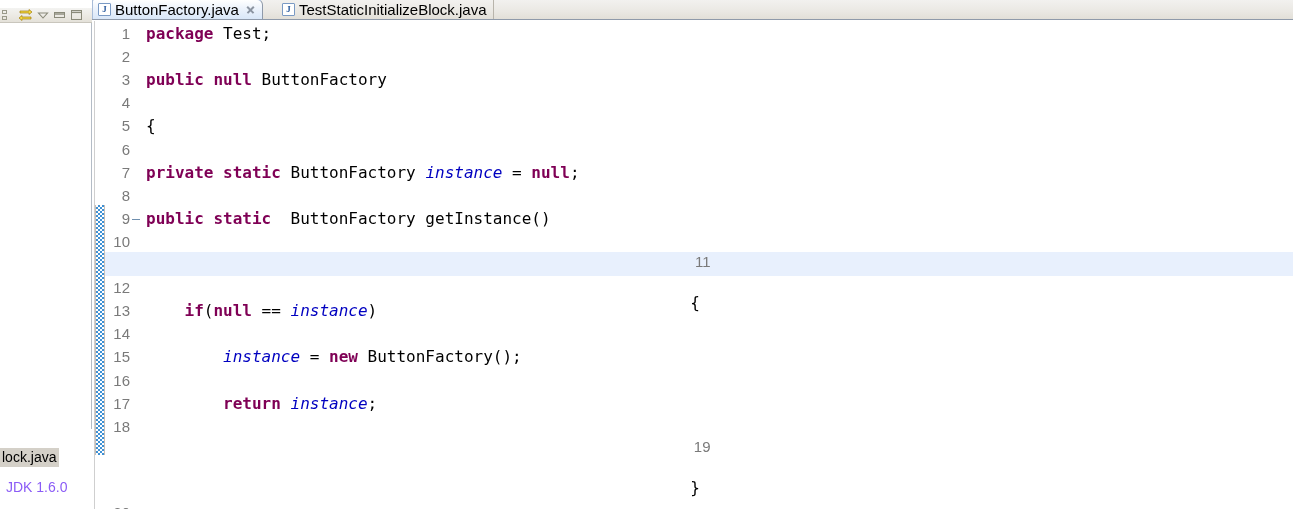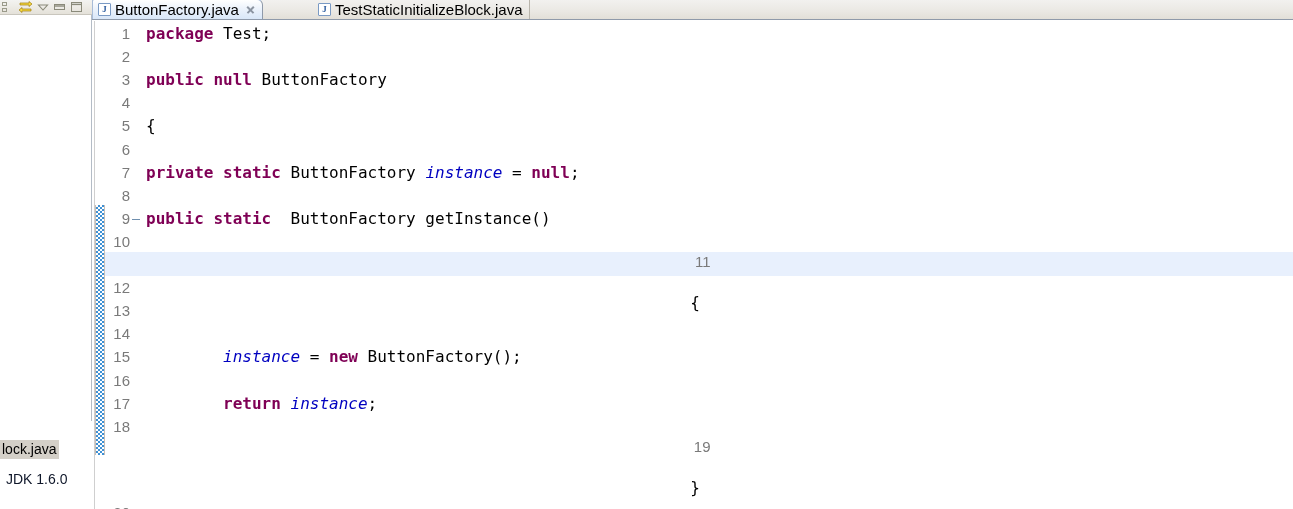--- a/index.html
+++ b/index.html
@@ -7,21 +7,21 @@
     width:1293px;height:509px;overflow:hidden;
     background:#ffffff;
     font-family:"Liberation Sans", sans-serif;
     font-size:13px;
     -webkit-font-smoothing:antialiased;
   }
   .app{position:relative;width:1293px;height:509px;}
 
   
   .left-panel{
-    position:absolute;left:0;top:0;width:92px;height:421px;
+    position:absolute;left:0;top:8px;width:92px;height:421px;
     background:#ffffff;
     border-right:1px solid #b4bcc6;
     box-sizing:border-box;
     padding-left:27px;
   }
   .lp-toolbar{
     position:absolute;left:0;top:0;width:92px;height:15px;
     background:linear-gradient(to bottom,#f3f3f1 0%,#eceae4 55%,#e4e1d9 100%);
     border-bottom:1px solid #c9c6bd;
     box-sizing:border-box;
@@ -39,37 +39,37 @@
   .tree-node{
     position:absolute;left:0;white-space:nowrap;
     font-size:14px;color:#000000;
     font-family:"Liberation Sans", sans-serif;
   }
   .tree-node.sel{
     background:#d4d0c8;
     padding:1px 3px 2px 2px;
   }
   .tree-node.jre{
-    color:#0f172a;
+    color:#8b5cf6;
     font-size:14px;
   }
 
   
   .editor-area{
     position:absolute;left:92px;top:0;width:1201px;height:509px;
     background:#ffffff;
   }
 
   
   .tabbar{
     position:absolute;left:0;top:0;width:1201px;height:20px;
     background:linear-gradient(to bottom,#f2f1ef 0%,#eae8e3 60%,#e2dfd8 100%);
     border-bottom:1px solid #8f9aaa;
     box-sizing:border-box;
-    display:flex;align-items:flex-end;gap:36px;
+    display:flex;align-items:flex-end;
   }
   .tab{
     position:relative;height:20px;display:flex;align-items:center;
     padding:0 6px 0 5px;box-sizing:border-box;
     font-size:15px;color:#000000;white-space:nowrap;
     font-family:"Liberation Sans", sans-serif;
   }
   .tab.active{
     background:linear-gradient(to bottom,#ffffff 0%,#f0f5fc 35%,#d9e7f8 100%);
     border-top:1px solid #a8bcd8;
@@ -241,21 +241,21 @@
           <div class="codeline" style="top: 47.2px;"><span class="lnum">3</span><span class="foldcol"></span><span class="src"><span class="kw">public</span><span class="pl"> </span><span class="kw">null</span><span class="pl"> ButtonFactory</span></span></div>
           <div class="codeline" style="top: 70.3px;"><span class="lnum">4</span><span class="foldcol"></span><span class="src"></span></div>
           <div class="codeline" style="top: 93.4px;"><span class="lnum">5</span><span class="foldcol"></span><span class="src"><span class="pl">{</span></span></div>
           <div class="codeline" style="top: 116.5px;"><span class="lnum">6</span><span class="foldcol"></span><span class="src"></span></div>
           <div class="codeline" style="top: 139.6px;"><span class="lnum">7</span><span class="foldcol"></span><span class="src"><span class="kw">private</span><span class="pl"> </span><span class="kw">static</span><span class="pl"> ButtonFactory </span><span class="fld">instance</span><span class="pl"> = </span><span class="kw">null</span><span class="pl">;</span></span></div>
           <div class="codeline" style="top: 162.7px;"><span class="lnum">8</span><span class="foldcol"></span><span class="src"></span></div>
           <div class="codeline" style="top: 185.8px;"><span class="lnum">9</span><span class="foldcol"><span class="fold-mark"></span></span><span class="src"><span class="kw">public</span><span class="pl"> </span><span class="kw">static</span><span class="pl">  ButtonFactory getInstance()</span></span></div>
           <div class="codeline" style="top: 208.9px;"><span class="lnum">10</span><span class="foldcol"></span><span class="src"></span></div>
           <div class="codeline" style="top: 232px; flex-direction: column;"><span class="lnum">11</span><span class="foldcol"></span><span class="src"><span class="pl">{</span></span></div>
           <div class="codeline" style="top: 255.1px;"><span class="lnum">12</span><span class="foldcol"></span><span class="src"></span></div>
-          <div class="codeline" style="top: 278.2px;"><span class="lnum">13</span><span class="foldcol"></span></div>
+          <div class="codeline" style="top: 278.2px;"><span class="lnum">13</span><span class="foldcol"></span><span class="src"><span class="pl">    </span><span class="kw">if</span><span class="pl">(</span><span class="kw">null</span><span class="pl"> == </span><span class="fld">instance</span><span class="pl">)</span></span></div>
           <div class="codeline" style="top: 301.3px;"><span class="lnum">14</span><span class="foldcol"></span><span class="src"></span></div>
           <div class="codeline" style="top: 324.4px;"><span class="lnum">15</span><span class="foldcol"></span><span class="src"><span class="pl">        </span><span class="fld">instance</span><span class="pl"> = </span><span class="kw">new</span><span class="pl"> ButtonFactory();</span></span></div>
           <div class="codeline" style="top: 347.5px;"><span class="lnum">16</span><span class="foldcol"></span><span class="src"></span></div>
           <div class="codeline" style="top: 370.6px;"><span class="lnum">17</span><span class="foldcol"></span><span class="src"><span class="pl">        </span><span class="kw">return</span><span class="pl"> </span><span class="fld">instance</span><span class="pl">;</span></span></div>
           <div class="codeline" style="top: 393.7px;"><span class="lnum">18</span><span class="foldcol"></span><span class="src"></span></div>
           <div class="codeline" style="top: 416.8px; flex-direction: column;"><span class="lnum">19</span><span class="foldcol"></span><span class="src"><span class="pl">}</span></span></div>
           <div class="codeline" style="top: 439.9px; margin-top: 40px;"><span class="lnum">20</span><span class="foldcol"></span><span class="src"></span></div>
           <div class="codeline" style="top: 483px;"><span class="lnum">21</span><span class="foldcol"></span><span class="src"><span class="pl">}</span></span></div>
         </div>
     </div>

